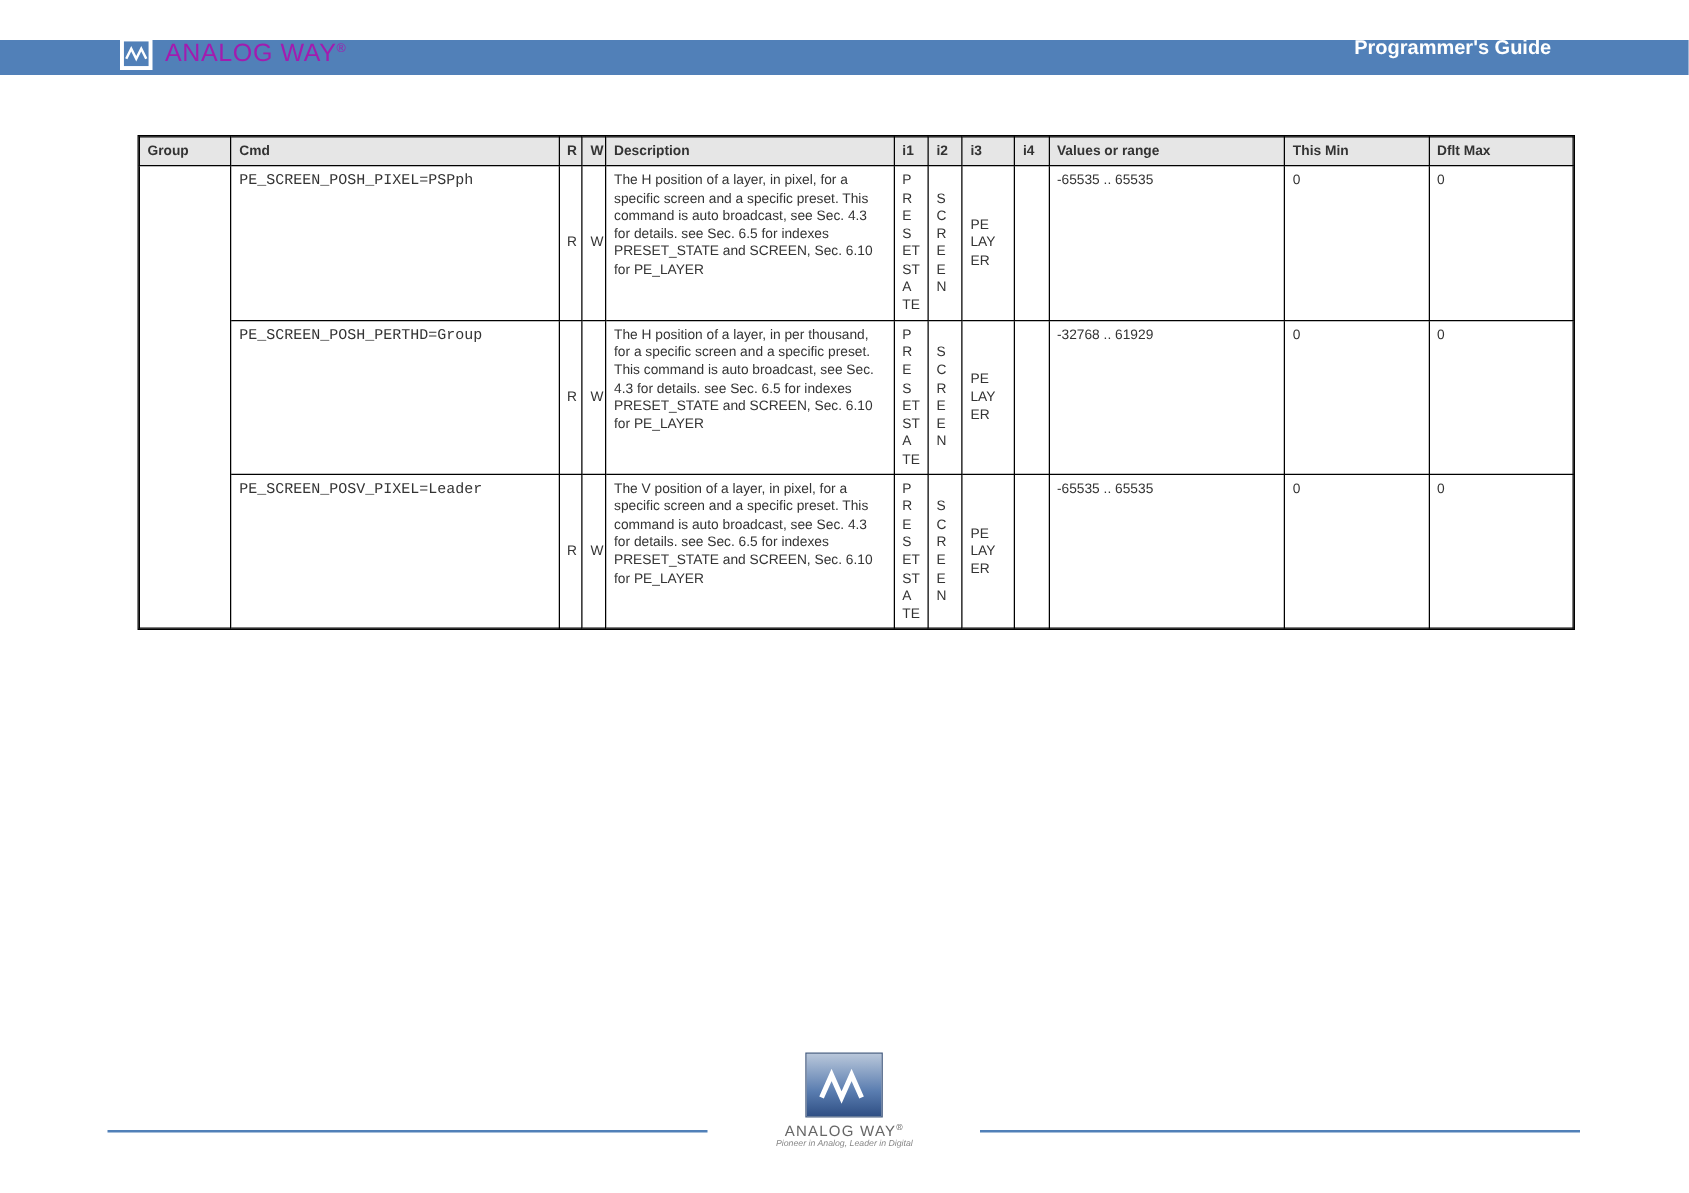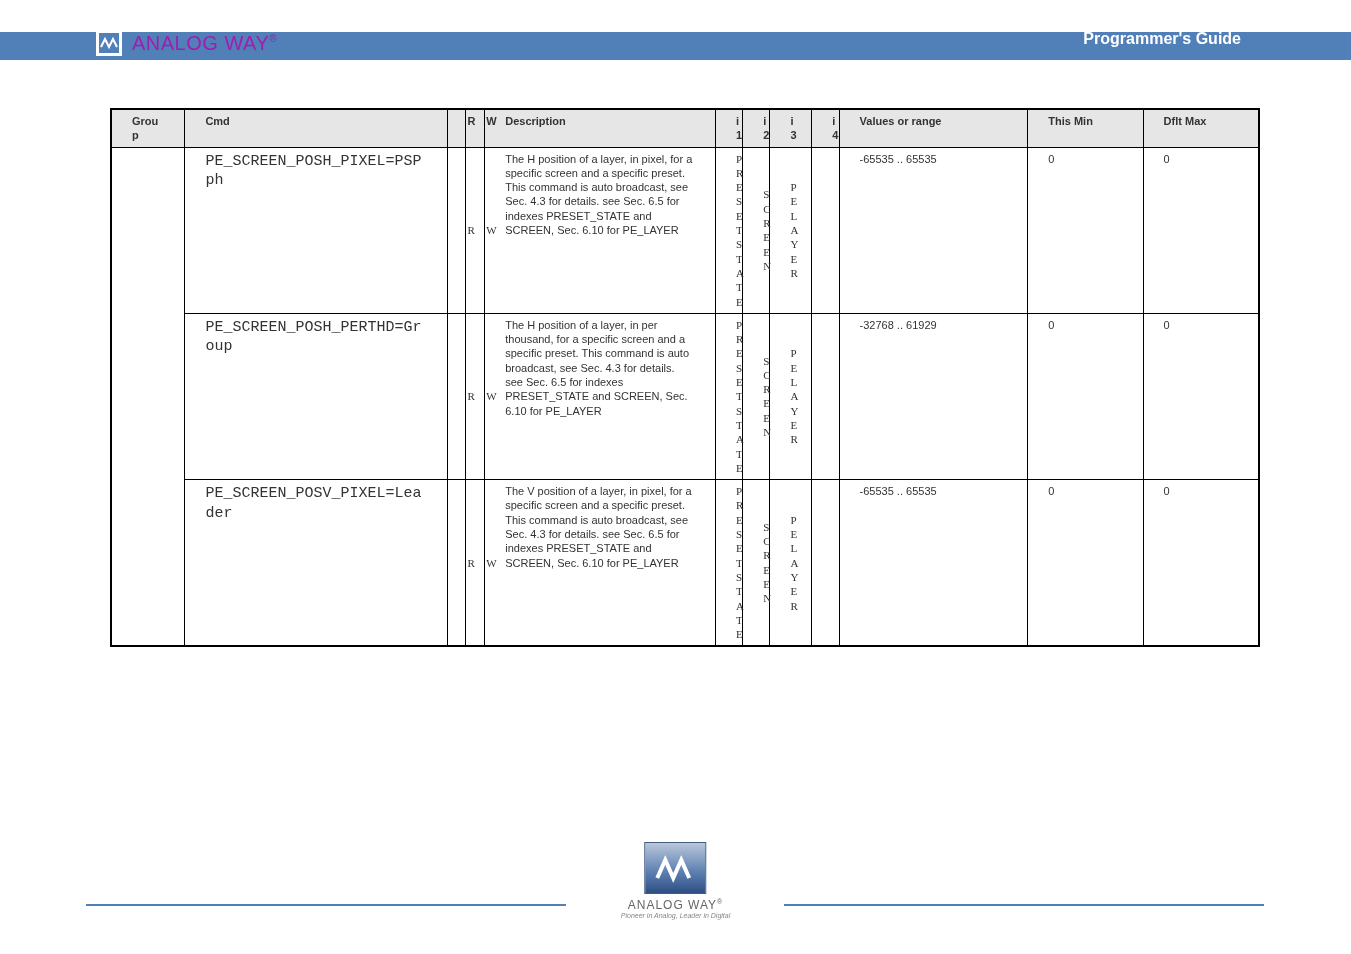--- a/index.html
+++ b/index.html
@@ -67,21 +67,21 @@
     border: 1px solid #000;
     box-sizing: border-box;
   }
   table {
     border-collapse: collapse;
     width: 100%;
     table-layout: fixed;
   }
   th, td {
     border: 1px solid #000;
-    padding: 4px 20px;
+    padding: 4px 6px;
     font-size: 11px;
     vertical-align: top;
     word-wrap: break-word;
     line-height: 1.3;
     margin-top: 35px;
   }
   th {
     background: #E6E6E6;
     font-weight: 700;
     text-align: left;
@@ -91,22 +91,22 @@
   col.c-r      { width: 18px; }
   col.c-w      { width: 18px; }
   col.c-desc   { width: 220px; }
   col.c-i1     { width: 26px; }
   col.c-i2     { width: 26px; }
   col.c-i3     { width: 40px; }
   col.c-i4     { width: 26px; }
   col.c-vals   { width: 180px; }
   col.c-min    { width: 110px; }
   col.c-max    { width: 110px; }
-  td.mono { font-family: "Courier New", monospace; font-size: 15px; }
-  td.center { text-align: center; vertical-align: middle; font-family: Liberation Serif, serif; }
+  td.mono { font-family: "Courier New", monospace; font-size: 12px; }
+  td.center { vertical-align: middle; }
   td.groupcell { vertical-align: middle; }
 
   
   .footer {
     position: absolute;
     bottom: 26px;
     left: 0;
     right: 0;
     height: 80px;
   }

